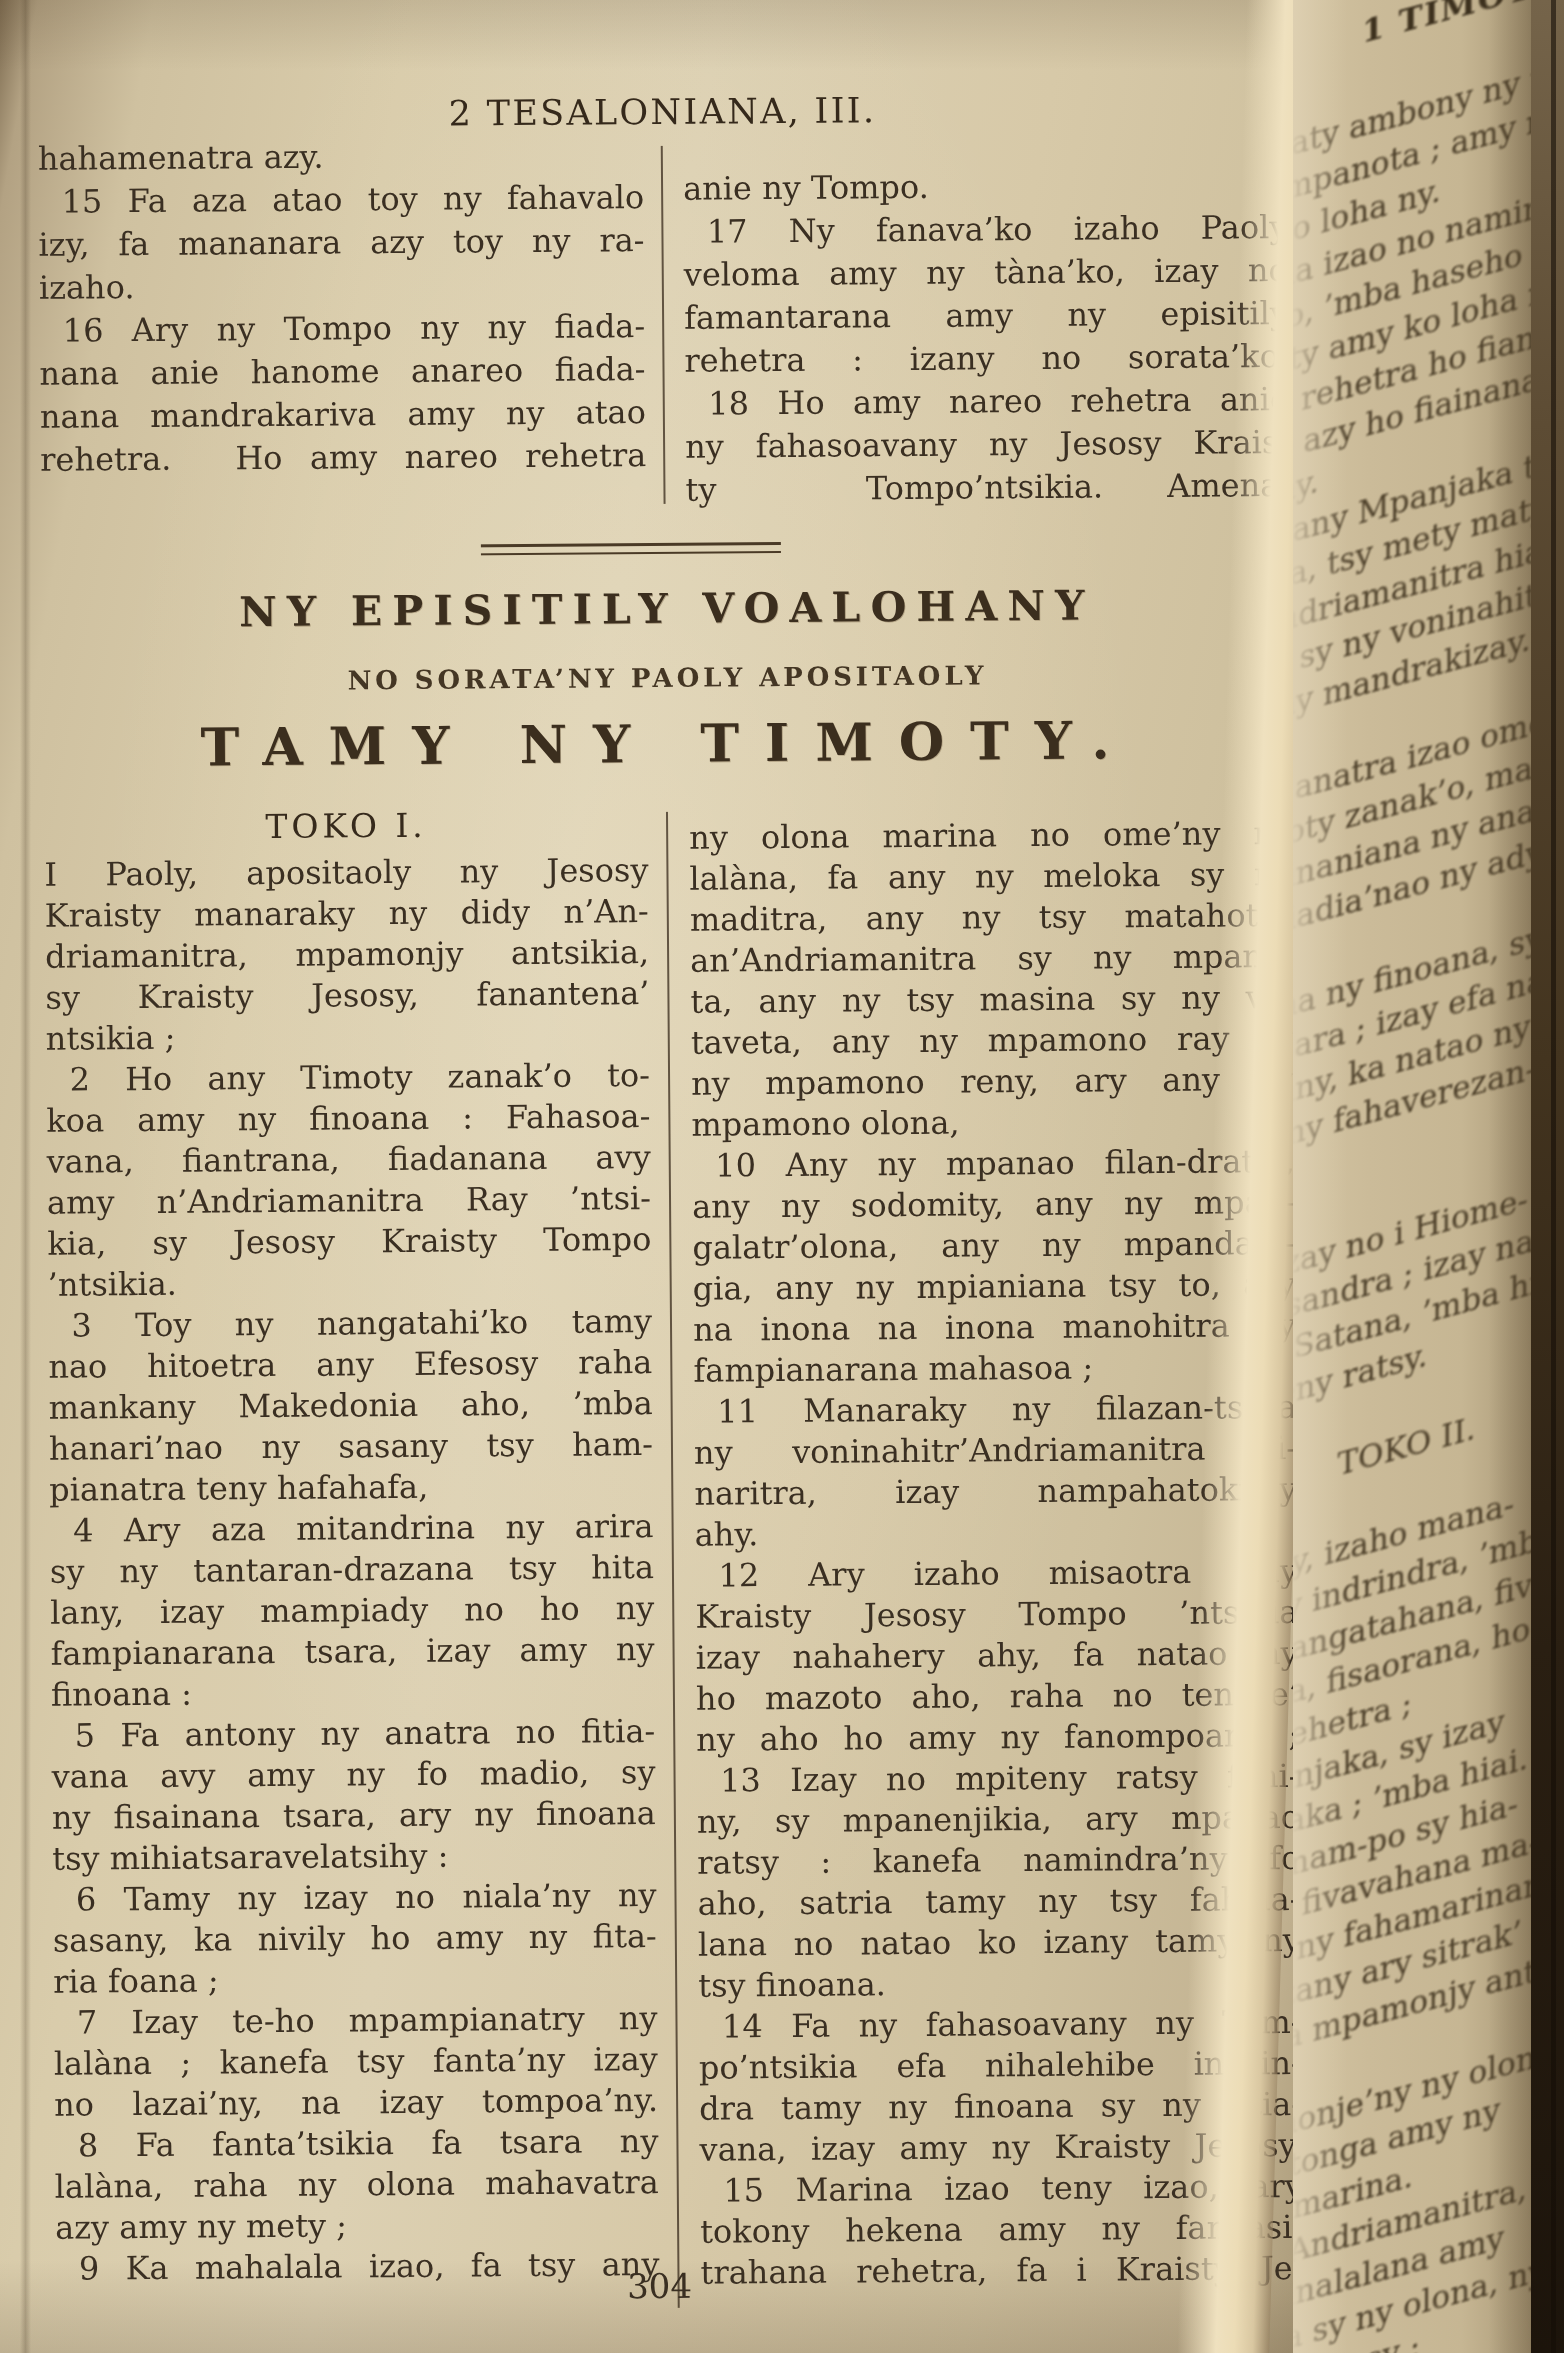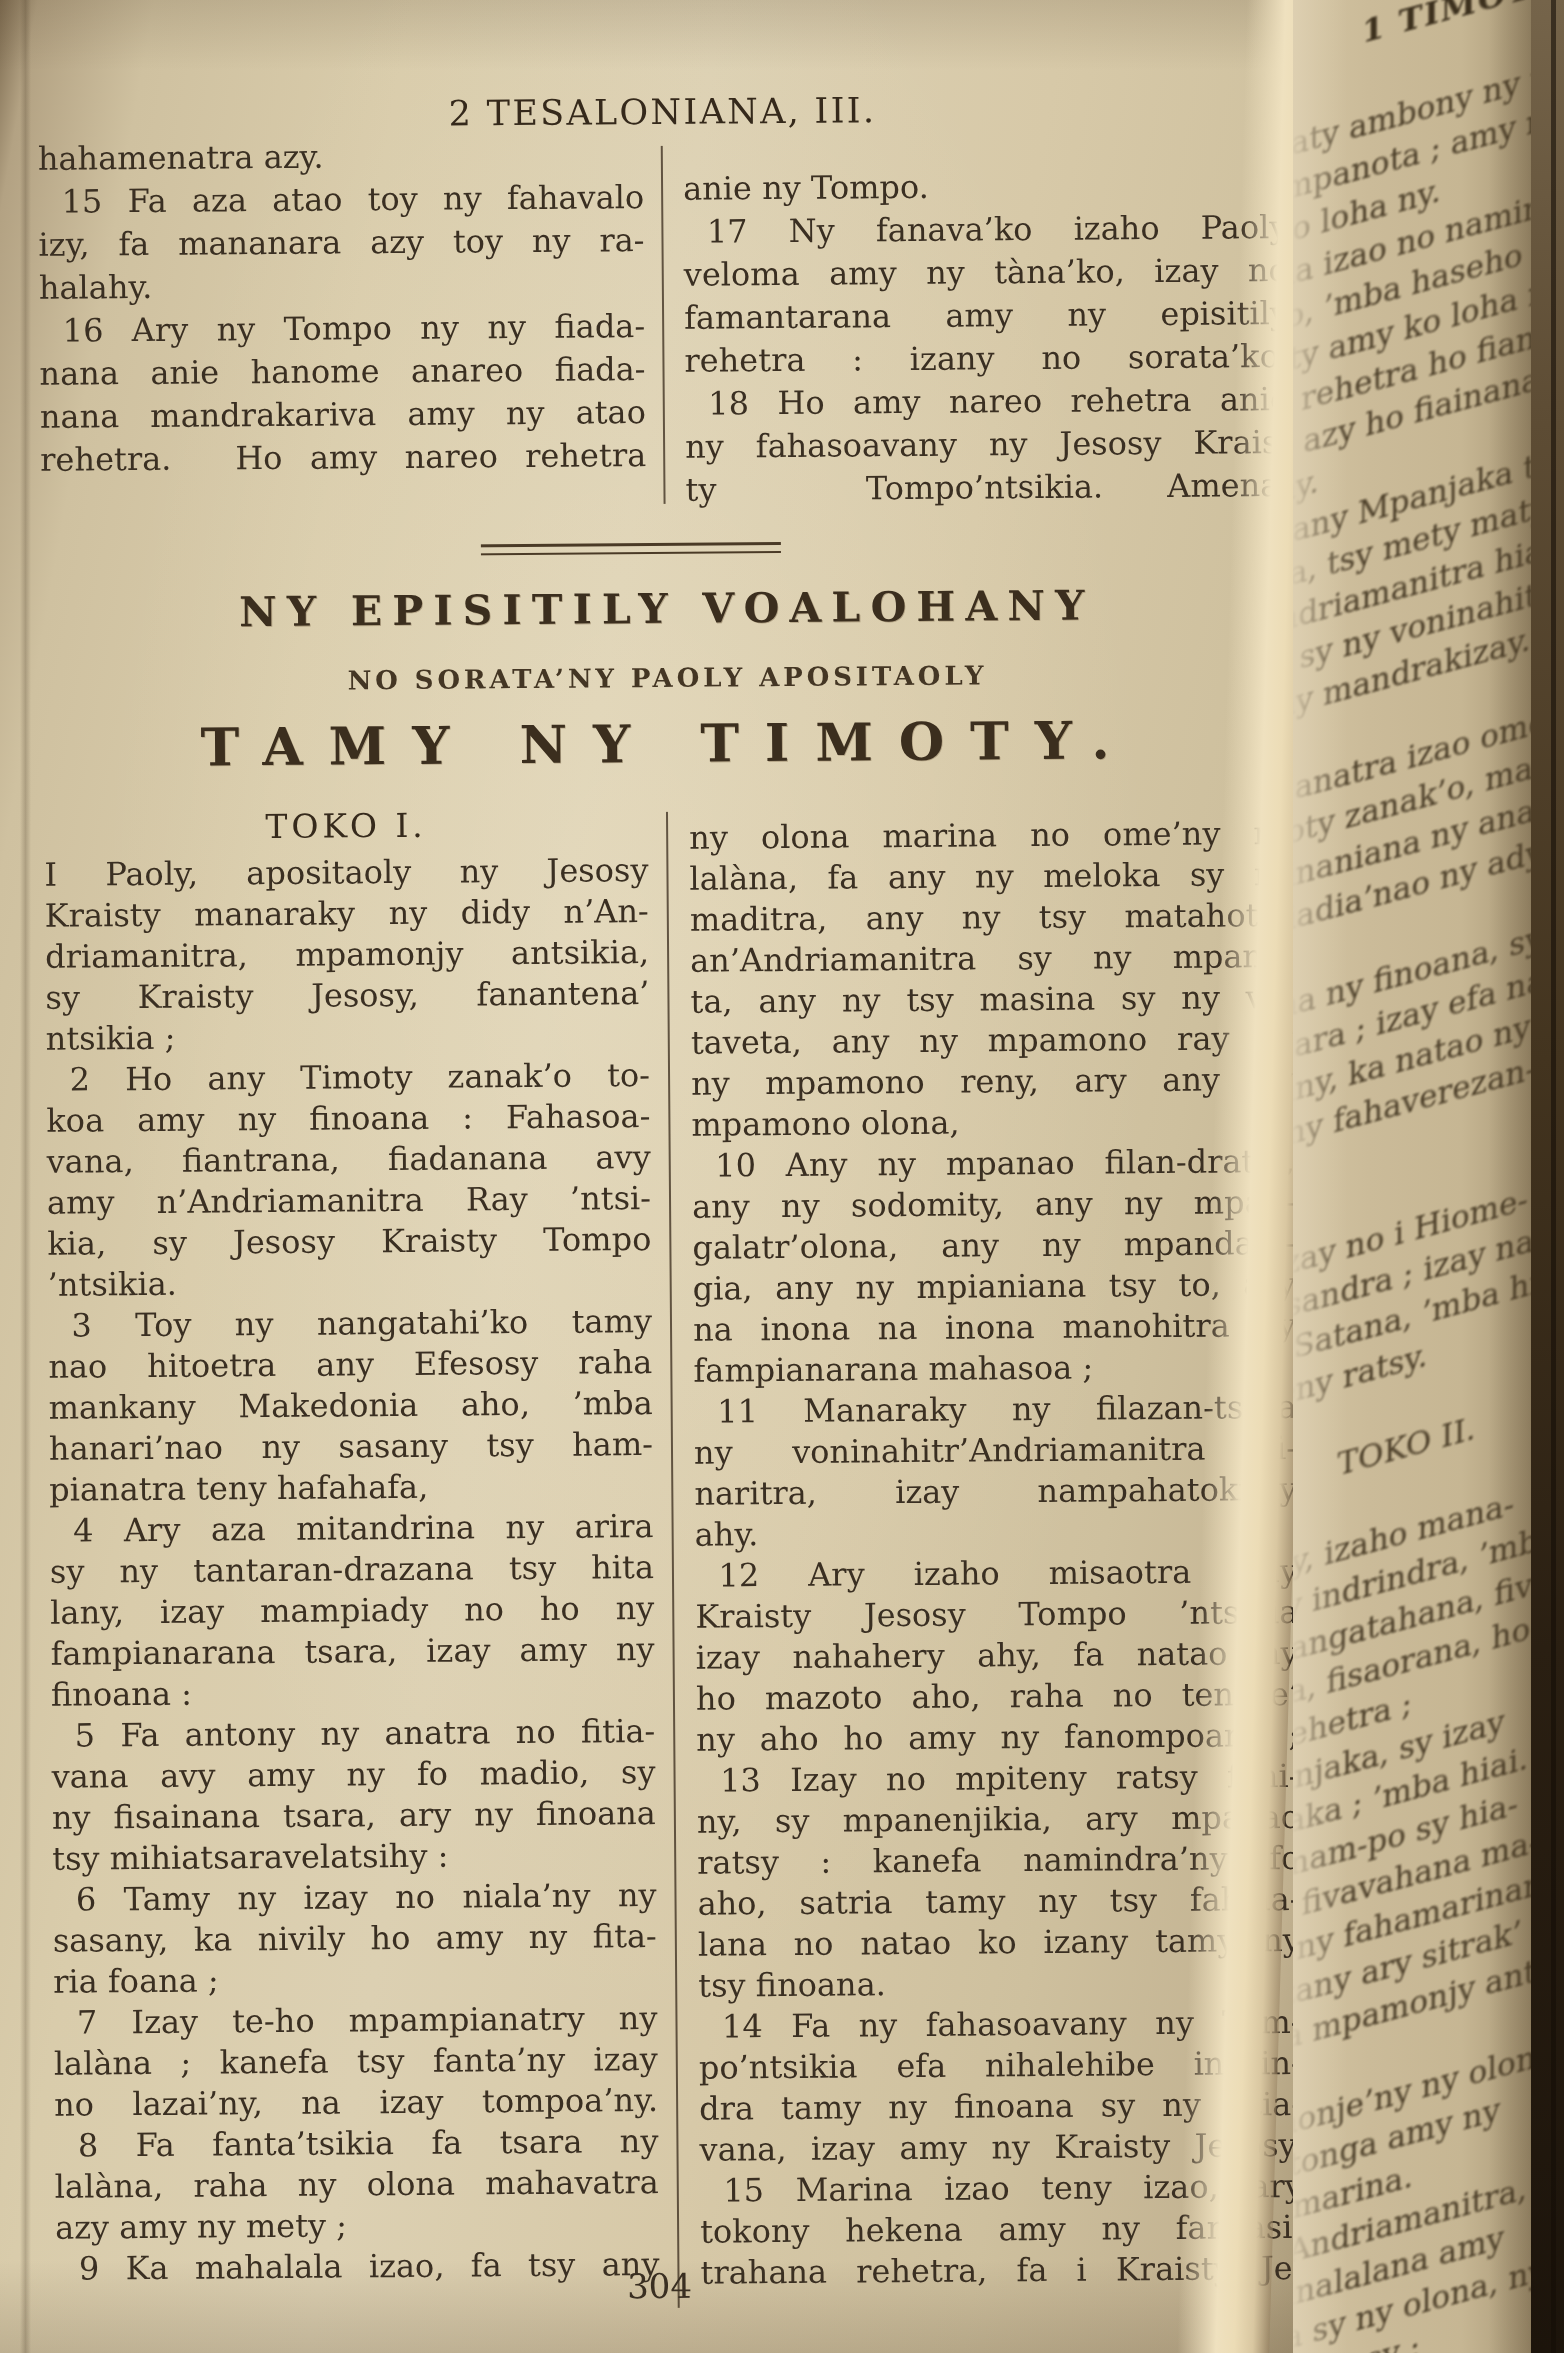--- a/index.html
+++ b/index.html
@@ -87,21 +87,21 @@
   <div id="main-page">
     <div id="crease"></div>
 
     <div id="content">
       <div id="page-header">2 TESALONIANA, III.</div>
 
       <div id="top-left-col" class="jcol">
           <div class="tline"><span>hahamenatra azy.</span></div>
           <div class="tline" style="text-indent: 23.5px; white-space: normal; text-align: justify; text-align-last: justify;"><span>15 Fa aza atao toy ny fahavalo</span></div>
           <div class="tline" style="white-space: normal; text-align: justify; text-align-last: justify;"><span>izy, fa mananara azy toy ny ra-</span></div>
-          <div class="tline"><span>halahy.</span></div>
+          <div class="tline"><span>izaho.</span></div>
           <div class="tline" style="text-indent: 23.5px; white-space: normal; text-align: justify; text-align-last: justify;"><span>16 Ary ny Tompo ny ny fiada-</span></div>
           <div class="tline" style="white-space: normal; text-align: justify; text-align-last: justify;"><span>nana anie hanome anareo fiada-</span></div>
           <div class="tline" style="white-space: normal; text-align: justify; text-align-last: justify;"><span>nana mandrakariva amy ny atao</span></div>
           <div class="tline" style="white-space: normal; text-align: justify; text-align-last: justify;"><span>rehetra.  Ho amy nareo rehetra</span></div>
         </div>
       <div id="top-right-col" class="jcol">
           <div class="tline"><span>anie ny Tompo.</span></div>
           <div class="tline" style="text-indent: 23.5px; white-space: normal; text-align: justify; text-align-last: justify;"><span>17 Ny fanava’ko izaho Paoly</span></div>
           <div class="tline" style="white-space: normal; text-align: justify; text-align-last: justify;"><span>veloma amy ny tàna’ko, izay no</span></div>
           <div class="tline" style="white-space: normal; text-align: justify; text-align-last: justify;"><span>famantarana amy ny episitily</span></div>

